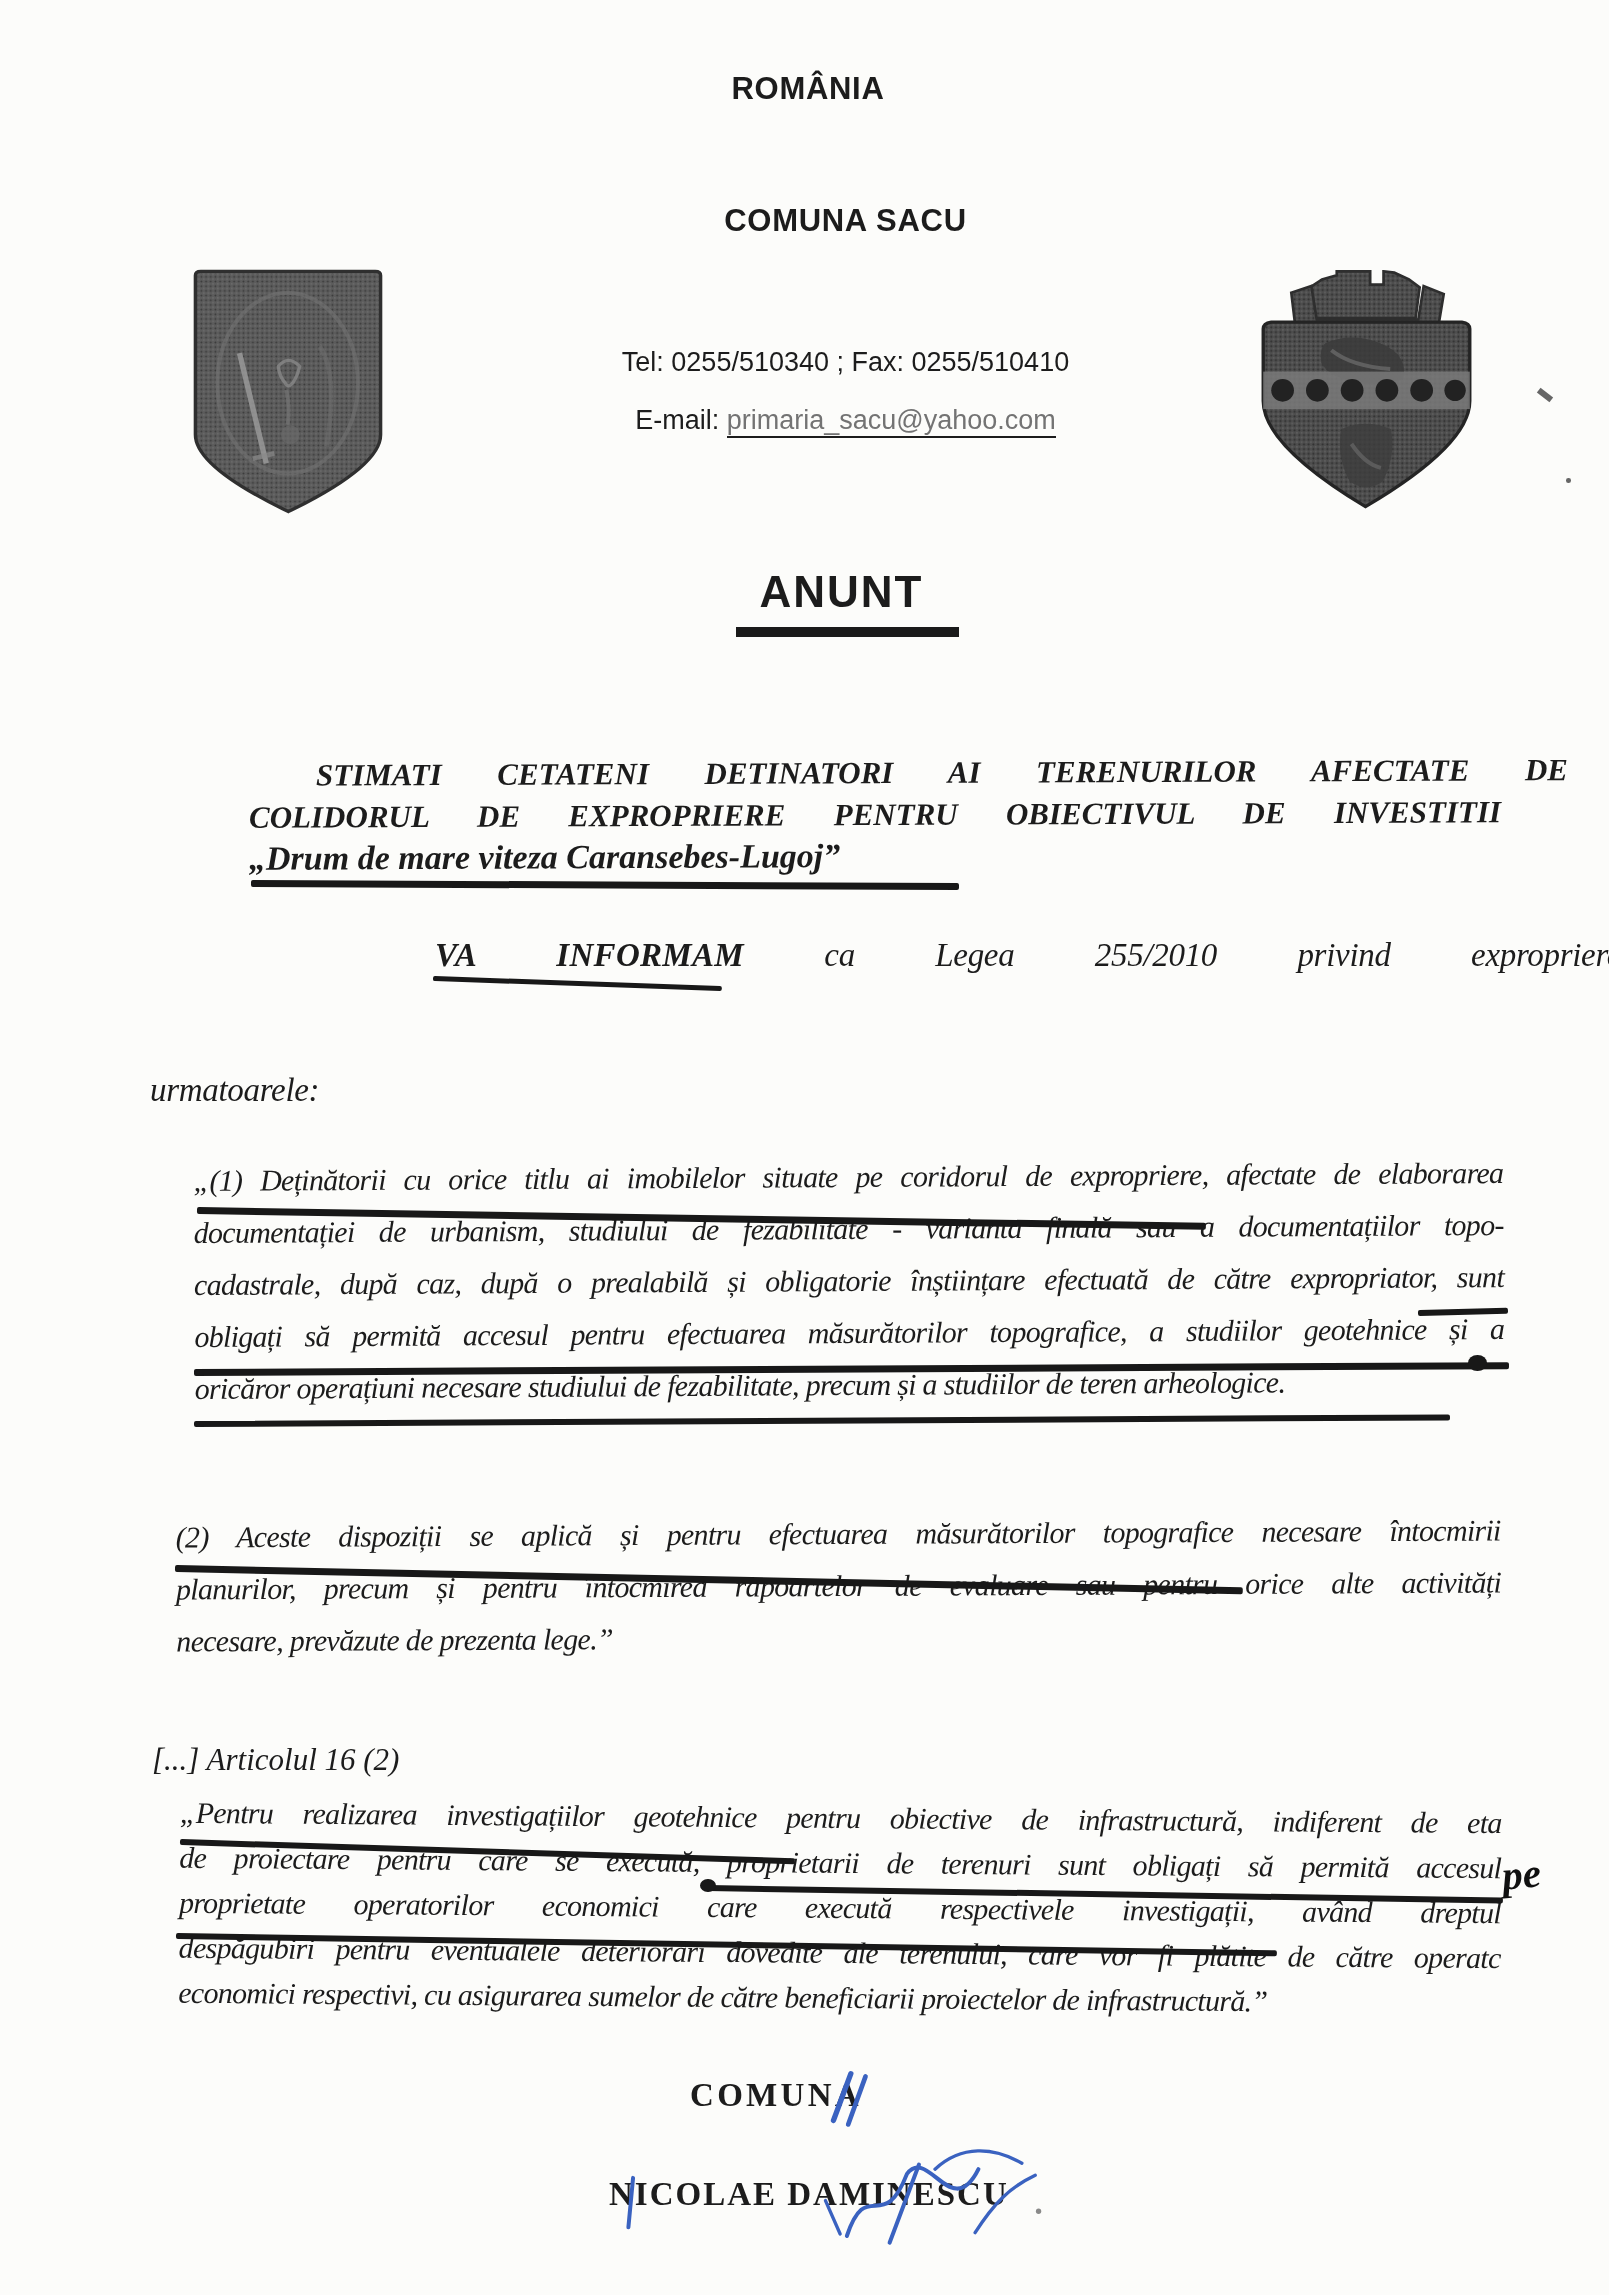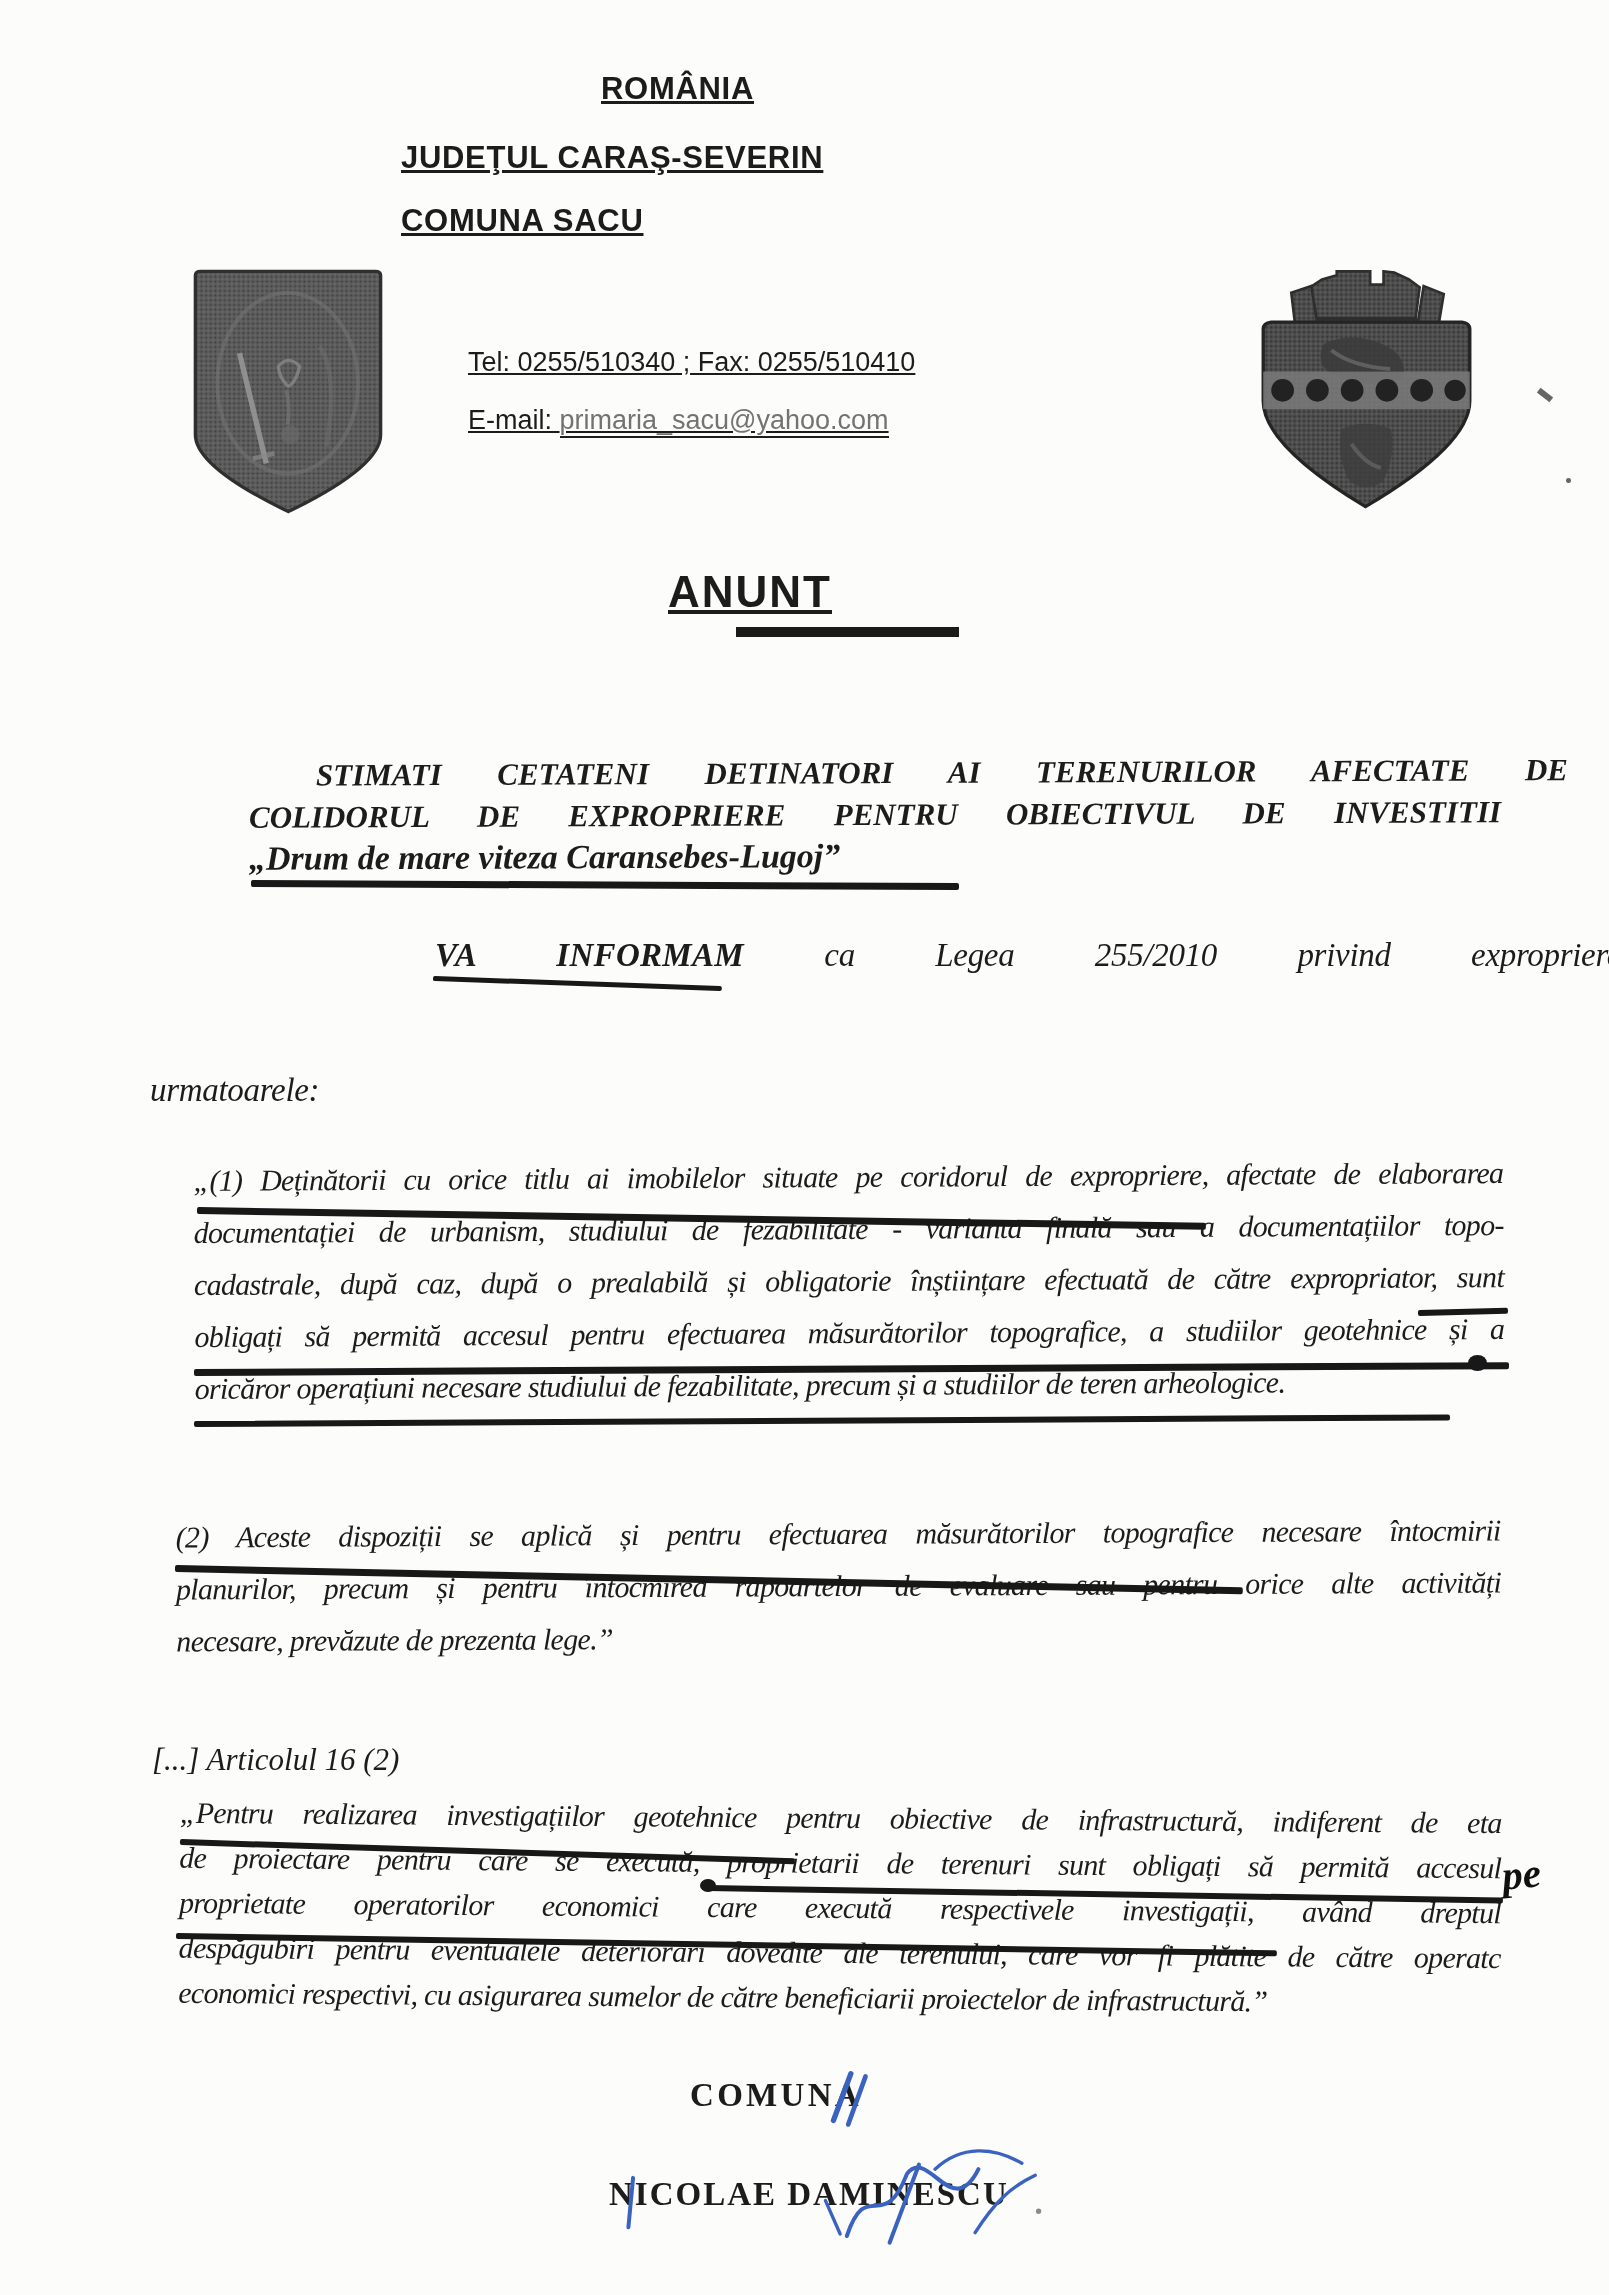--- a/index.html
+++ b/index.html
@@ -3,21 +3,21 @@
 <meta charset="utf-8">
 <style>
   html,body{margin:0;padding:0;background:#d8d8d8;}
   .page{
     position:relative;width:1610px;height:2295px;margin:0 auto;
     background:#fcfcfa;color:#1c1c1c;overflow:hidden;
     font-family:"Liberation Serif",serif;
   }
   .abs{position:absolute;}
   .sans{font-family:"Liberation Sans",sans-serif;}
-  .ctr{text-decoration:underline;}
+  .ctr{text-align:center;}
   .hdr{font-weight:bold;font-size:31px;letter-spacing:0.7px;}
   .contact{font-size:27px;}
   .email-link{border-bottom:2.7px solid #1c1c1c;padding-bottom:1.3px;}
   .doc-title{font-weight:bold;font-size:44px;letter-spacing:2px;}
   .title-bar{position:absolute;background:#1a1a1a;}
   .salut{font-weight:bold;font-style:italic;font-size:31px;line-height:41px;}
   .jl{text-align:justify;text-align-last:justify;}
   .salut-l3{font-weight:bold;font-style:italic;font-size:34px;}
   .intro{font-style:italic;font-size:33px;line-height:45px;letter-spacing:-0.3px;word-spacing:5.3px;}
   .intro .lead{font-weight:bold;letter-spacing:0.3px;}
@@ -32,21 +32,20 @@
   .sig-name{font-weight:bold;font-size:33px;letter-spacing:2px;}
   .handpe{font-weight:bold;font-style:italic;font-size:41px;color:#101010;transform:rotate(-5deg);}
   .speck{position:absolute;background:#666;}
 </style>
 </head>
 <body>
 
 <div class="page">
 
   <div class="abs sans hdr ctr" style="left:601px;top:71px;width:414px;">ROMÂNIA</div>
-  <div class="abs sans hdr ctr" style="left:401px;top:140px;width:889px;">JUDEŢUL CARAŞ-SEVERIN</div>
   <div class="abs sans hdr ctr" style="left:401px;top:203px;width:889px;">COMUNA SACU</div>
 
   <div class="abs" style="left:186px;top:266px;width:204px;height:251px;">
     <svg width="204" height="251" viewBox="0 0 305 375">
       <defs>
         <pattern id="ht1" width="7" height="7" patternUnits="userSpaceOnUse">
           <rect width="7" height="7" fill="#5c5c5c"></rect>
           <circle cx="2" cy="2" r="1.4" fill="#3a3a3a"></circle>
           <circle cx="5.5" cy="5.5" r="1.2" fill="#6e6e6e"></circle>
         </pattern>

